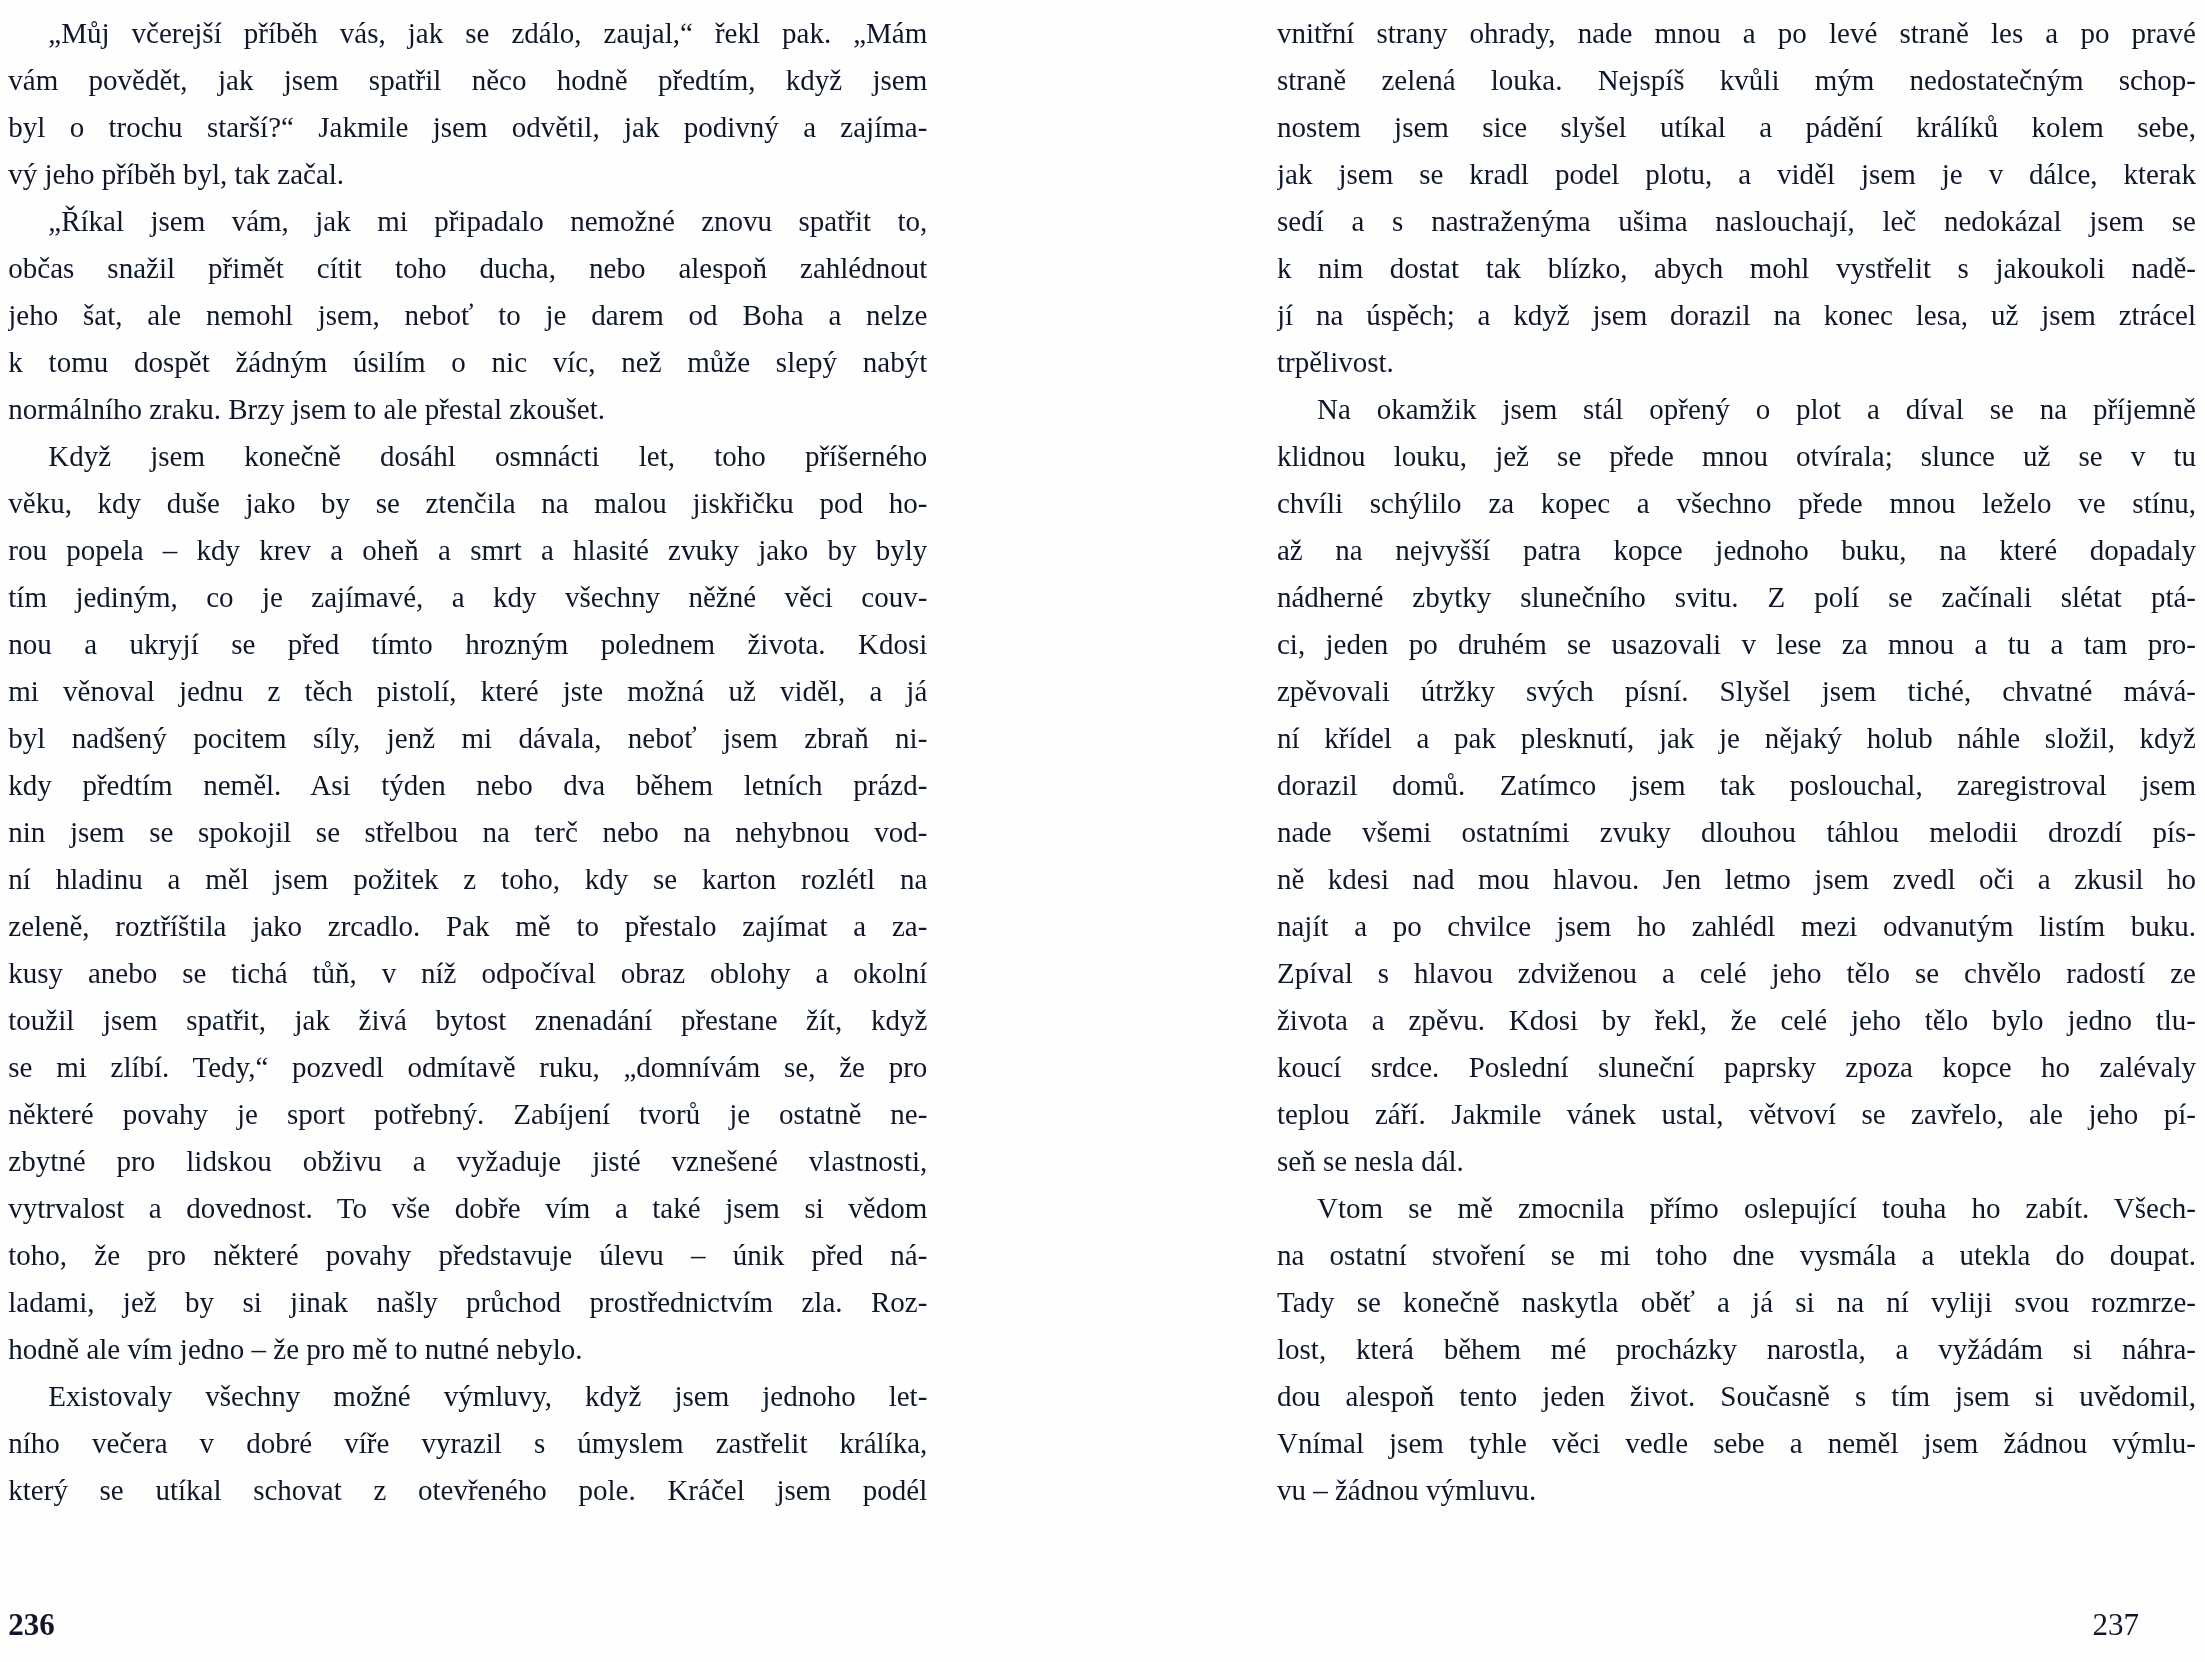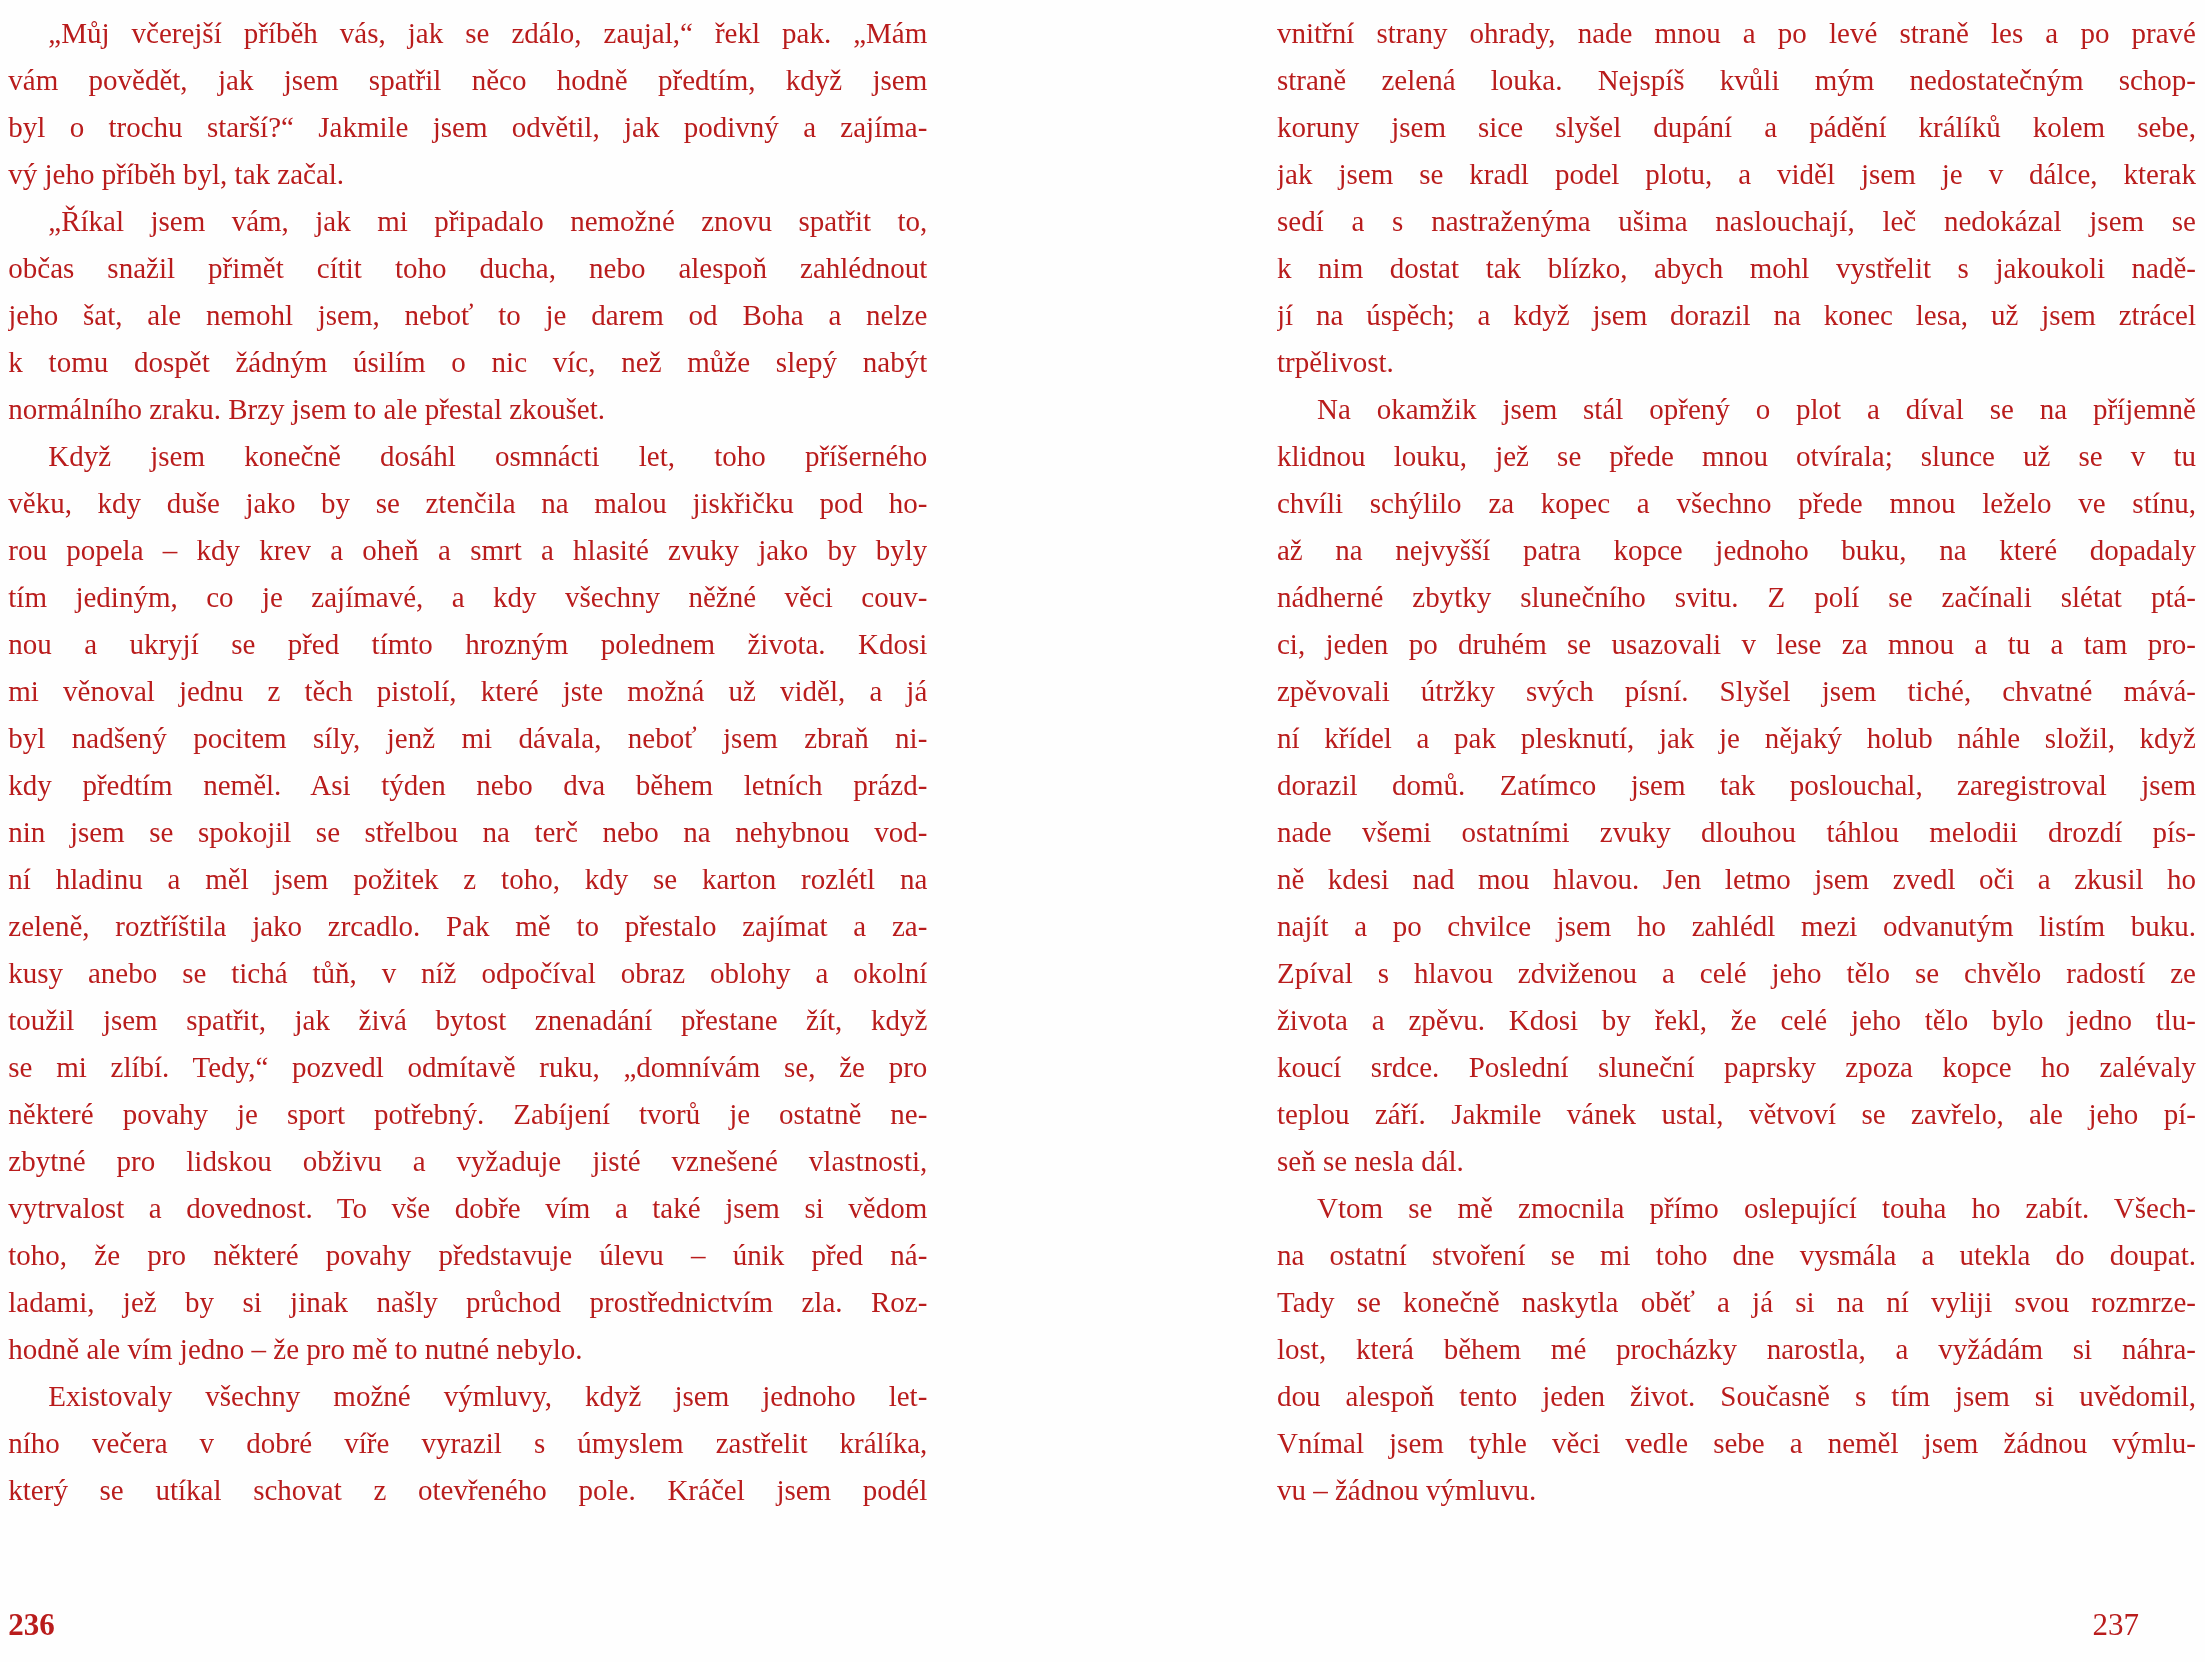--- a/index.html
+++ b/index.html
@@ -44,21 +44,21 @@
     top: 1602px;
     font-size: 31px;
     line-height: 46px;
   }
   .page-num.left  { left: 8.3px; font-weight: bold; }
   .page-num.right { left: 1220px; width: 919px; text-align: right; }
 </style>
 </head>
 <body style="background: rgb(254, 254, 254);">
 
-<div class="spread" style="background: rgb(254, 254, 254); color: #b91c1c;">
+<div class="spread" style="background: rgb(254, 254, 254); color: #0f172a;">
 
   <section>
     <div class="text-block left">
         <div class="line indent">„Můj včerejší příběh vás, jak se zdálo, zaujal,“ řekl pak. „Mám</div>
         <div class="line">vám povědět, jak jsem spatřil něco hodně předtím, když jsem</div>
         <div class="line">byl o trochu starší?“ Jakmile jsem odvětil, jak podivný a zajíma-</div>
         <div class="line para-end">vý jeho příběh byl, tak začal.</div>
         <div class="line indent">„Říkal jsem vám, jak mi připadalo nemožné znovu spatřit to,</div>
         <div class="line">občas snažil přimět cítit toho ducha, nebo alespoň zahlédnout</div>
         <div class="line">jeho šat, ale nemohl jsem, neboť to je darem od Boha a nelze</div>
@@ -88,21 +88,21 @@
         <div class="line">ního večera v dobré víře vyrazil s úmyslem zastřelit králíka,</div>
         <div class="line">který se utíkal schovat z otevřeného pole. Kráčel jsem podél</div>
       </div>
     <div class="page-num left">236</div>
   </section>
 
   <section>
     <div class="text-block right">
         <div class="line">vnitřní strany ohrady, nade mnou a po levé straně les a po pravé</div>
         <div class="line">straně zelená louka. Nejspíš kvůli mým nedostatečným schop-</div>
-        <div class="line">koruny jsem sice slyšel dupání a pádění králíků kolem sebe,</div>
+        <div class="line">nostem jsem sice slyšel utíkal a pádění králíků kolem sebe,</div>
         <div class="line">jak jsem se kradl podel plotu, a viděl jsem je v dálce, kterak</div>
         <div class="line">sedí a s nastraženýma ušima naslouchají, leč nedokázal jsem se</div>
         <div class="line">k nim dostat tak blízko, abych mohl vystřelit s jakoukoli nadě-</div>
         <div class="line">jí na úspěch; a když jsem dorazil na konec lesa, už jsem ztrácel</div>
         <div class="line para-end">trpělivost.</div>
         <div class="line indent">Na okamžik jsem stál opřený o plot a díval se na příjemně</div>
         <div class="line">klidnou louku, jež se přede mnou otvírala; slunce už se v tu</div>
         <div class="line">chvíli schýlilo za kopec a všechno přede mnou leželo ve stínu,</div>
         <div class="line">až na nejvyšší patra kopce jednoho buku, na které dopadaly</div>
         <div class="line">nádherné zbytky slunečního svitu. Z polí se začínali slétat ptá-</div>

